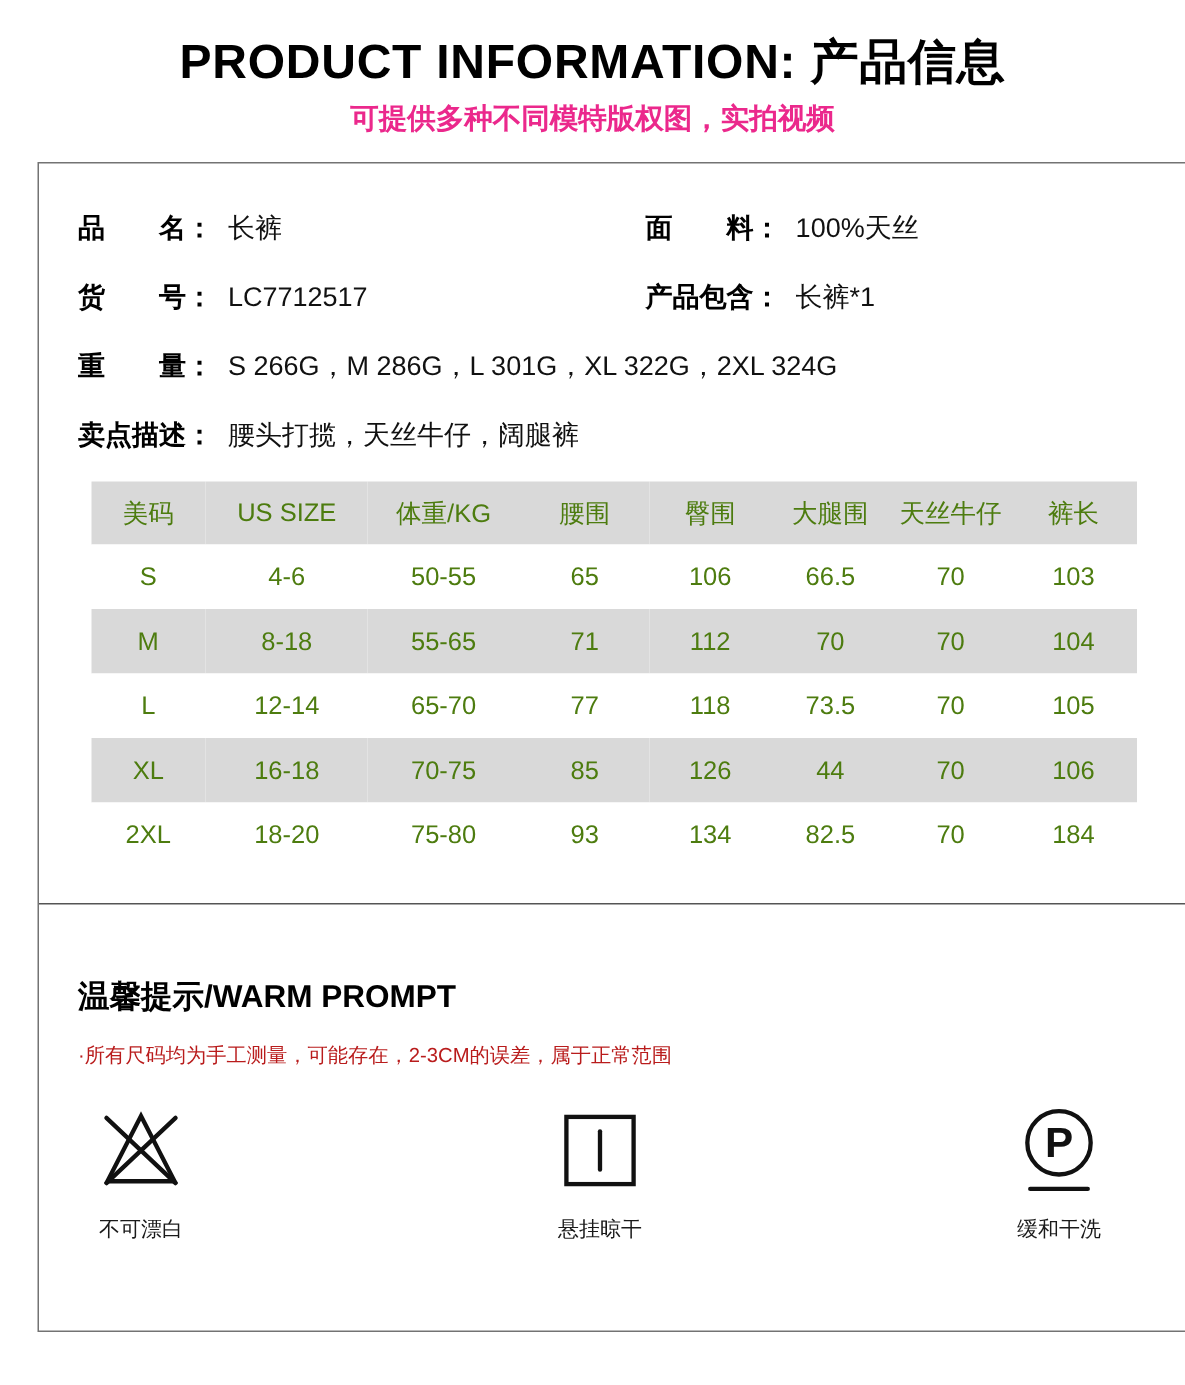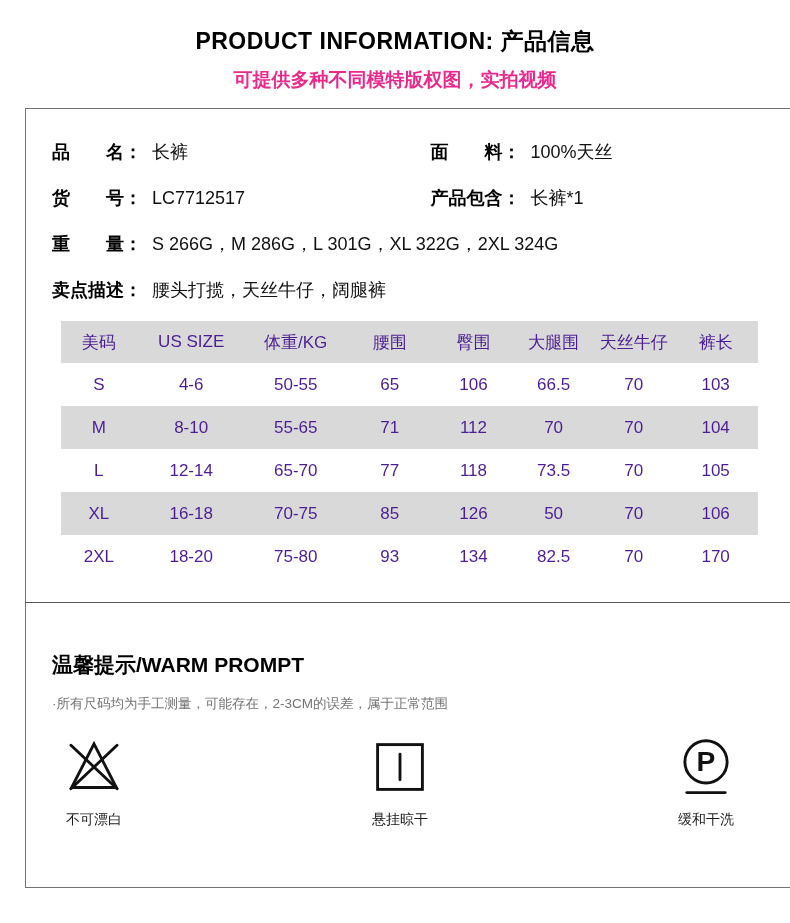--- a/index.html
+++ b/index.html
@@ -9,21 +9,21 @@
     width:790px; height:923px;
     margin:0 auto;
     background:#ffffff;
     font-family:"Liberation Sans","DejaVu Sans",sans-serif;
     color:#111;
     overflow:hidden;
   }
   
   .hdr { text-align:center; padding-top:24px; }
   .hdr h1 {
-    font-size:23px; font-weight:700; letter-spacing:.5px;
+    font-size:32px; font-weight:700; letter-spacing:.5px;
     line-height:34px; color:#000;
   }
   .hdr .sub {
     margin-top:9px;
     font-size:19px; font-weight:700; line-height:26px;
   }
   
   .main-box {
     position:absolute; left:25px; top:108px;
     width:768px; height:780px;
@@ -38,33 +38,33 @@
   .pair .lbl { font-weight:700; white-space:pre; color:#000; }
   .pair .val { margin-left:10px; white-space:nowrap; }
   
   .sec-title {
     font-size:21px; font-weight:700; line-height:28px;
     margin:32px 0 0 26px; color:#000;
   }
   table.size {
     width:697px; margin:14px auto 0 auto;
     border-collapse:collapse; table-layout:fixed;
-    font-size:17px; text-align:center; color:#4c1d95;
+    font-size:17px; text-align:center; color:#4d7c0f;
   }
   table.size thead tr { background:#d9d9d9; height:42px; }
   table.size tbody tr { height:43px; background:#fff; }
   table.size tbody tr:nth-child(even) { background:#d9d9d9; }
   table.size th { font-weight:400; }
   table.size th, table.size td { padding:0; vertical-align:middle; }
   
   .divider { border:none; border-top:1px solid #555; margin-top:24px; }
   
   .warm { padding:0 26px; }
   .warm .sec-title { margin-left:0; margin-top:48px; }
-  .warm .note { margin-top:16px; font-size:13.5px; color:#737373; line-height:18px; }
+  .warm .note { margin-top:16px; font-size:13.5px; color:#b91c1c; line-height:18px; }
   
   .care-row {
     display:flex; justify-content:space-between; align-items:flex-start;
     margin-top:22px; padding:0 28px 0 10px;
   }
   .care-item { display:flex; flex-direction:column; align-items:center; }
   .care-item svg { width:64px; height:64px; display:block; }
   .care-item .cap { margin-top:12px; font-size:14px; color:#1a1a1a; white-space:nowrap; }
   .stroke { fill:none; stroke:#111; stroke-width:4.5; stroke-linecap:round; stroke-linejoin:miter; }
 </style>
@@ -145,21 +145,21 @@
             <td>4-6</td>
             <td>50-55</td>
             <td>65</td>
             <td>106</td>
             <td>66.5</td>
             <td>70</td>
             <td>103</td>
           </tr>
           <tr>
             <td>M</td>
-            <td>8-10</td>
+            <td>8-18</td>
             <td>55-65</td>
             <td>71</td>
             <td>112</td>
             <td>70</td>
             <td>70</td>
             <td>104</td>
           </tr>
           <tr>
             <td>L</td>
             <td>12-14</td>
@@ -169,33 +169,33 @@
             <td>73.5</td>
             <td>70</td>
             <td>105</td>
           </tr>
           <tr>
             <td>XL</td>
             <td>16-18</td>
             <td>70-75</td>
             <td>85</td>
             <td>126</td>
-            <td>50</td>
+            <td>44</td>
             <td>70</td>
             <td>106</td>
           </tr>
           <tr>
             <td>2XL</td>
             <td>18-20</td>
             <td>75-80</td>
             <td>93</td>
             <td>134</td>
             <td>82.5</td>
             <td>70</td>
-            <td>170</td>
+            <td>184</td>
           </tr>
         </tbody>
     </table>
 
     <hr class="divider">
 
     <div class="warm">
       <div class="sec-title">温馨提示/WARM PROMPT</div>
       <div class="note">·所有尺码均为手工测量，可能存在，2-3CM的误差，属于正常范围</div>
 

